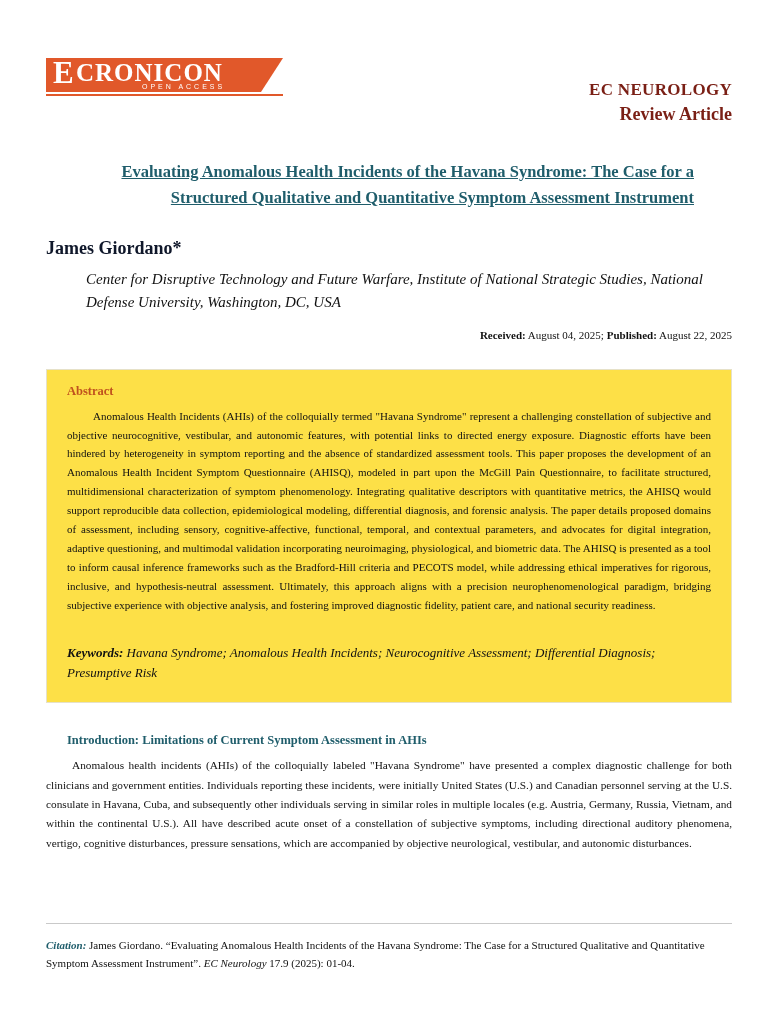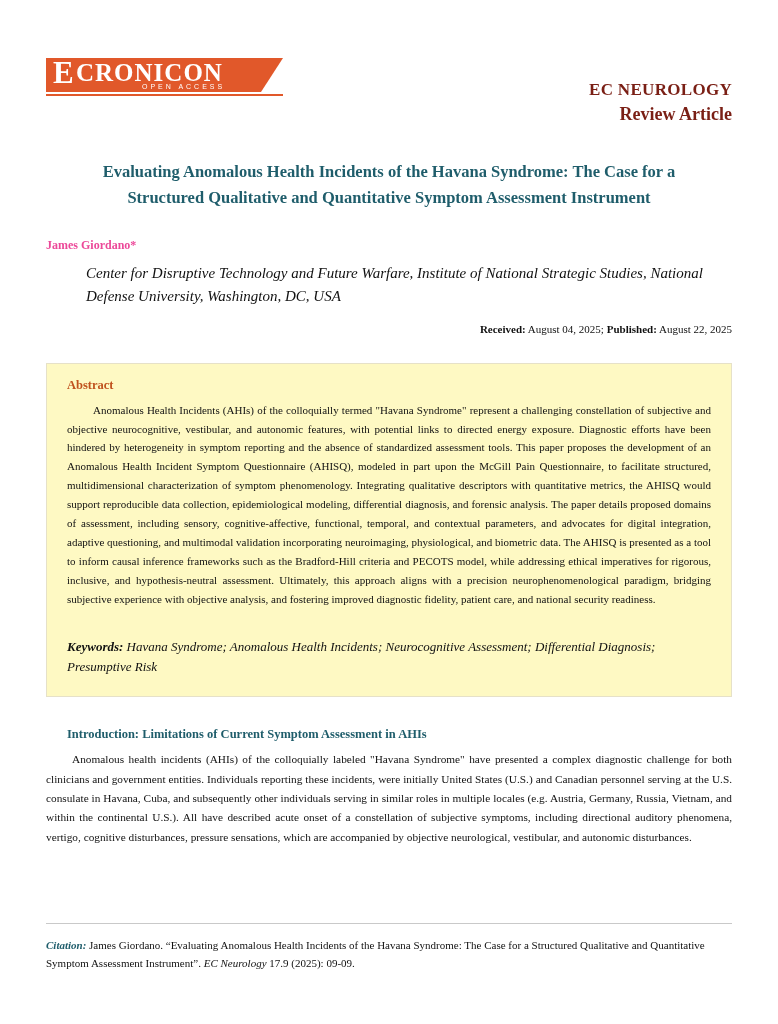--- a/index.html
+++ b/index.html
@@ -109,36 +109,37 @@
     color: #7a1f15;
     font-family: "Liberation Serif", serif;
     font-weight: bold;
     font-size: 18px;
     margin-top: 4px;
   }
 
   
   .title {
     margin-top: 34px;
-    text-align: center;
+    text-align: right;
     color: #1f5d6b;
     font-family: "Liberation Serif", serif;
     font-weight: bold;
     font-size: 16.5px;
     line-height: 1.55;
     padding: 0 38px;
+    text-decoration: underline;
   }
 
   
   .author {
     margin-top: 28px;
     font-family: "Liberation Serif", serif;
     font-weight: bold;
-    font-size: 12px;
-    color: #ec4899;
+    font-size: 18px;
+    color: #0f172a;
   }
   .affil {
     margin-top: 9px;
     font-style: italic;
     font-size: 15px;
     line-height: 1.55;
     color: #111;
     margin-left: 40px;
   }
   .corr {
@@ -154,21 +155,21 @@
     margin-top: 14px;
     font-size: 11px;
     color: #111;
     text-align: right;
   }
   .dates b { color: #111; }
 
   
   .abstract {
     margin-top: 28px;
-    background: #fef9c3;
+    background: #fde047;
     border: 1px solid #e6e1c8;
     padding: 14px 20px 18px 20px;
   }
   .abstract-title {
     color: #c0521e;
     font-family: "Liberation Serif", serif;
     font-weight: bold;
     font-size: 12.5px;
     margin-bottom: 8px;
   }
@@ -273,16 +274,16 @@
     </div>
 
     <div class="section-title">Introduction: Limitations of Current Symptom Assessment in AHIs</div>
     <div class="section-body">Anomalous health incidents (AHIs) of the colloquially labeled "Havana Syndrome" have presented a complex diagnostic challenge for both clinicians and government entities. Individuals reporting these incidents, were initially United States (U.S.) and Canadian personnel serving at the U.S. consulate in Havana, Cuba, and subsequently other individuals serving in similar roles in multiple locales (e.g. Austria, Germany, Russia, Vietnam, and within the continental U.S.). All have described acute onset of a constellation of subjective symptoms, including directional auditory phenomena, vertigo, cognitive disturbances, pressure sensations, which are accompanied by objective neurological, vestibular, and autonomic disturbances.</div>
 
   </div>
 
   <div class="footer">
     <div class="footer-rule"></div>
     <div class="citation">
-      <span class="lbl">Citation:</span><span> James Giordano. “Evaluating Anomalous Health Incidents of the Havana Syndrome: The Case for a Structured Qualitative and Quantitative Symptom Assessment Instrument”. </span><i>EC Neurology</i><span> 17.9 (2025): 09-09.</span>
+      <span class="lbl">Citation:</span><span> James Giordano. “Evaluating Anomalous Health Incidents of the Havana Syndrome: The Case for a Structured Qualitative and Quantitative Symptom Assessment Instrument”. </span><i>EC Neurology</i><span> 17.9 (2025): 01-04.</span>
     </div>
   </div>
 </div>
 
 </body></html>

